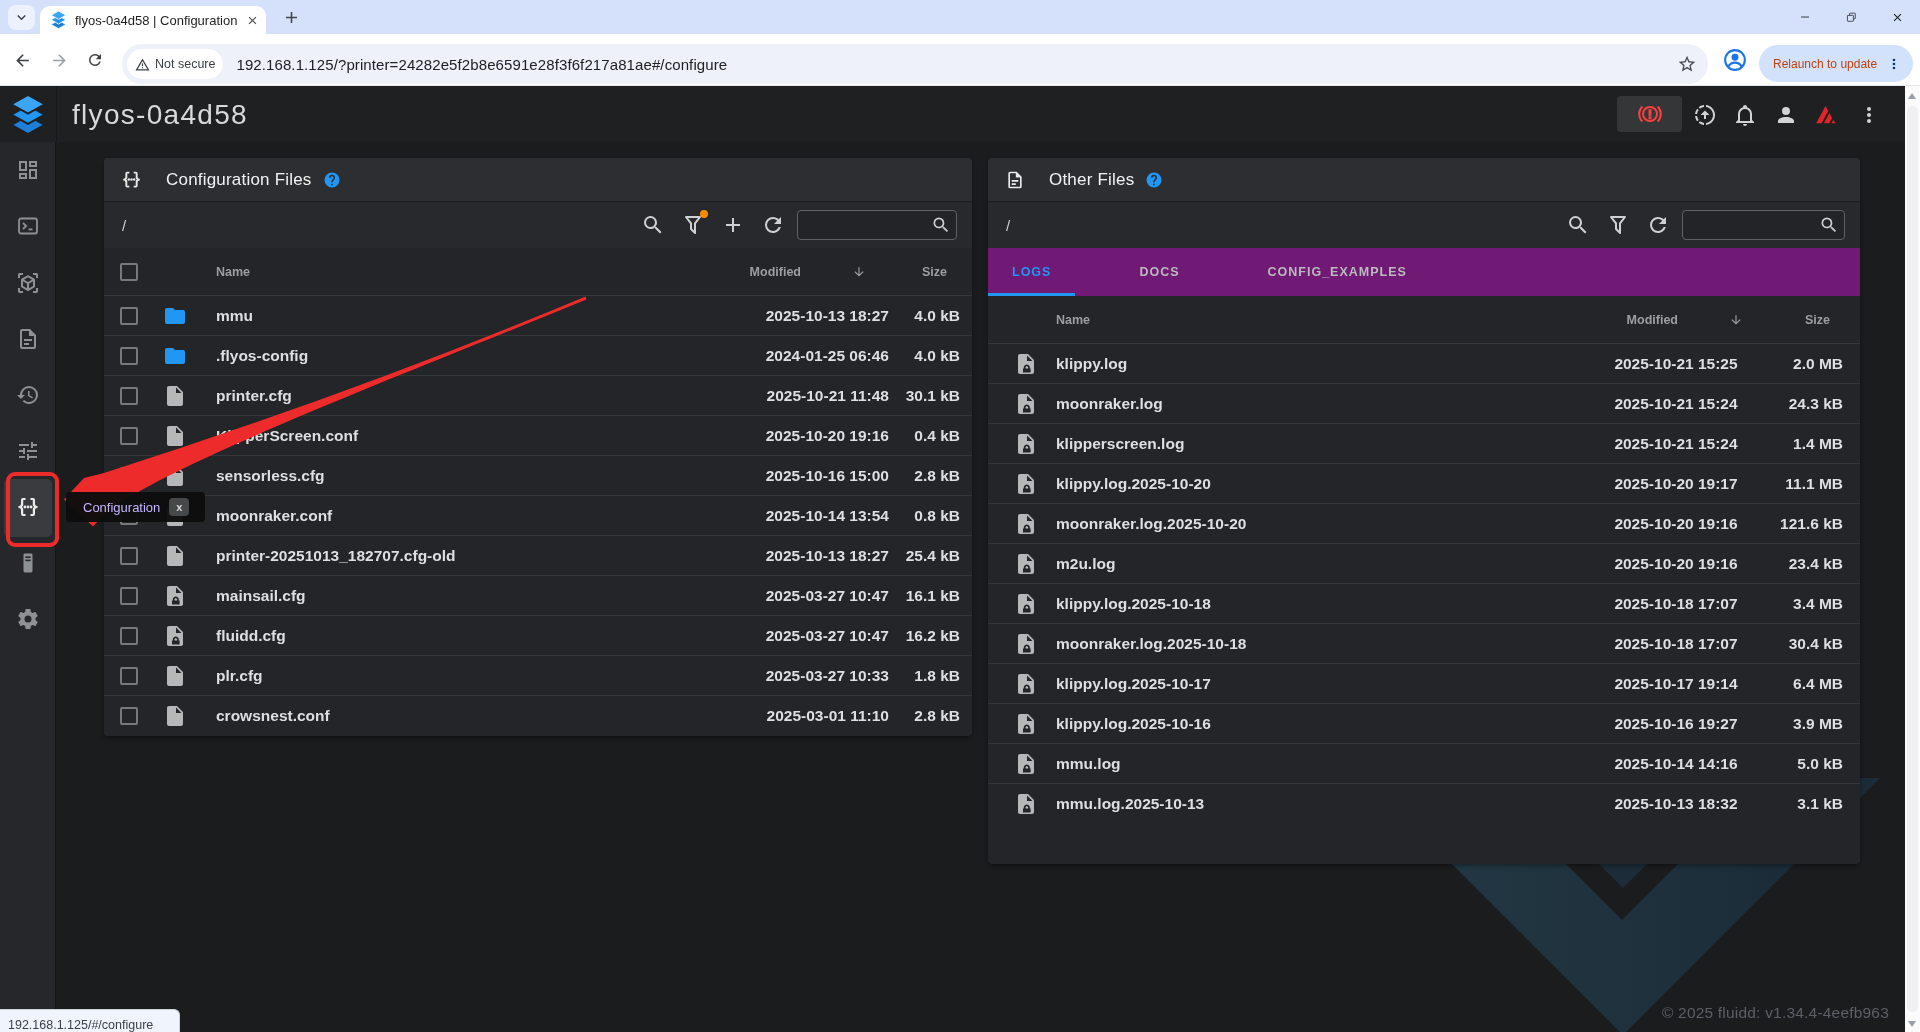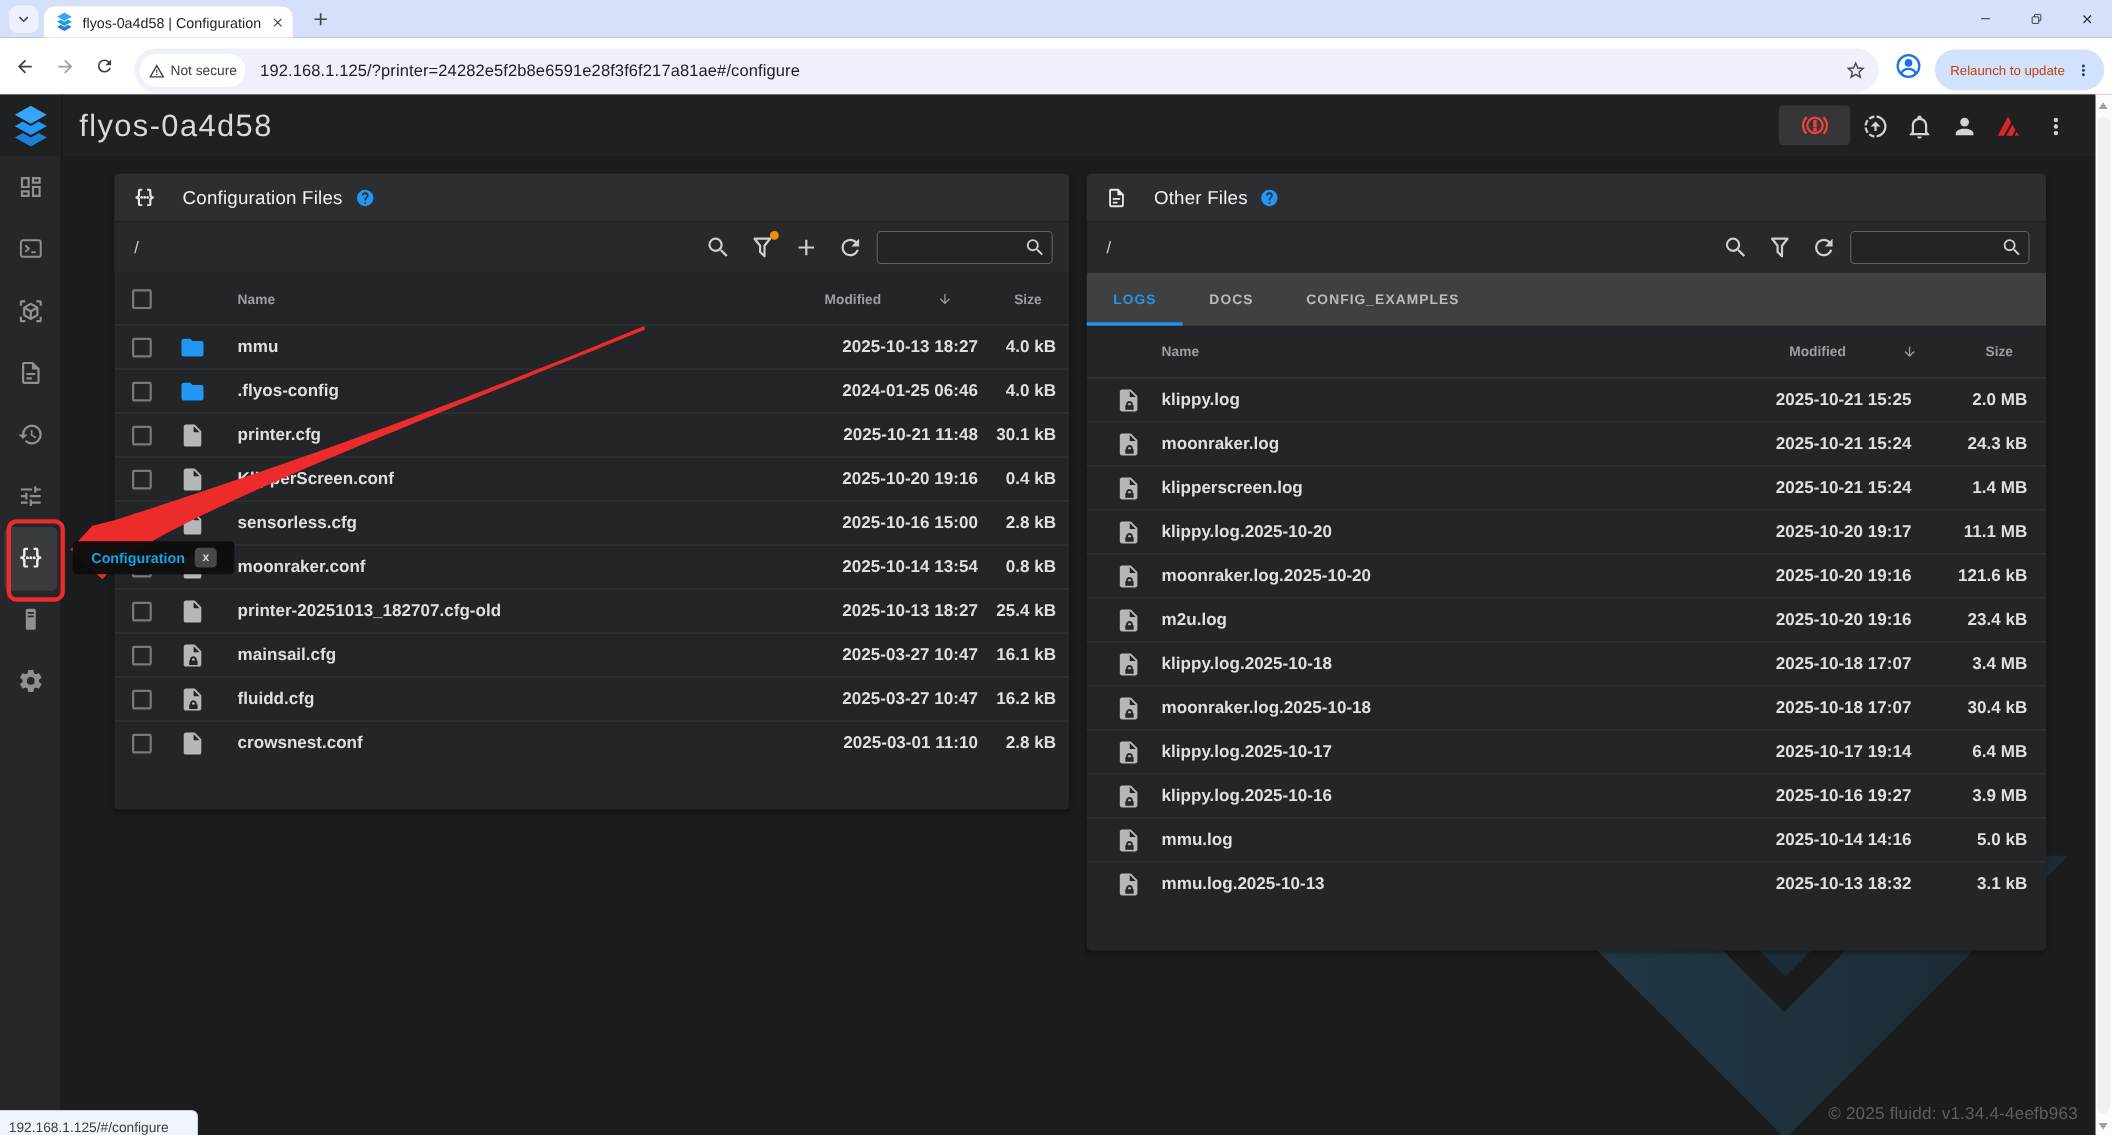--- a/index.html
+++ b/index.html
@@ -63,21 +63,21 @@
   .card-head .ch-help { margin-left:11px; }
   .card-toolbar { position:absolute; left:0; top:44px; right:0; height:46px; background:#28292c; display:flex; align-items:center; }
   .crumb { margin-left:18px; font-size:15px; font-weight:500; color:#cfd0d2; }
   .tb-icons { position:absolute; right:175px; top:0; height:46px; display:flex; align-items:center; gap:16px; }
   .tb-btn { position:relative; width:24px; height:24px; }
   .tb-badge { position:absolute; right:-3px; top:-3px; width:8px; height:8px; border-radius:50%; background:#fb8c00; }
   .tb-search { position:absolute; right:15px; top:8px; width:160px; height:30px; border:1px solid #5f6164; border-radius:4px; background:rgba(0,0,0,.10); display:flex; align-items:center; }
   .tb-search input { flex:1; background:transparent; border:none; outline:none; color:#e0e0e0; font-size:13px; padding:0 4px 0 10px; width:110px; font-family:"Liberation Sans", sans-serif; }
   .tb-search .ms { margin-right:5px; }
 
-  .tabsrow { position:absolute; left:0; top:90px; right:0; height:48px; display:flex; background:#404040; }
+  .tabsrow { position:absolute; left:0; top:90px; right:0; height:48px; display:flex; background:#701a75;gap:40px; }
   .tab { height:48px; display:flex; align-items:center; justify-content:center; padding:0 24px; font-size:12.5px; font-weight:700; letter-spacing:1px; color:#b9bbbd; position:relative; }
   .tab.active { color:#2196f3; }
   .tab.active::after { content:""; position:absolute; left:0; right:0; bottom:0; height:3px; background:#2196f3; }
 
   .thead { position:absolute; left:0; right:0; height:48px; display:flex; align-items:center; border-bottom:1px solid #37383b; font-size:12.5px; font-weight:700; color:#9b9ea2; }
   #card-config .thead { top:90px; }
   #card-other .thead { top:138px; }
   .th-mod { display:flex; align-items:center; justify-content:flex-end;gap:48px; }
   .sort-arrow { margin-left:3px; }
 
@@ -116,21 +116,21 @@
 
   
   #version { position:absolute; right:16px; top:918px; font-size:15.5px; color:#5a6066; letter-spacing:.2px; }
   #statusbubble { position:absolute; left:0; top:923px; height:23px; background:#f0f4fd; border:1px solid #cdd2dc; border-left:none; border-bottom:none; border-top-right-radius:6px; display:flex; align-items:flex-end; padding:0 26px 0 8px; }
   #statusbubble span { font-size:12.5px; color:#3b3f43; }
 
   
   #anno-box { position:absolute; left:6px; top:386px; width:53px; height:75px; border:4.5px solid #ee2b2b; border-radius:9px; z-index:30; }
   #anno-arrow { position:absolute; left:0; top:0; width:1905px; height:946px; z-index:31; pointer-events:none; }
   #nav-tooltip { position:absolute; left:66px; top:406px; height:30px; background:rgba(13,13,13,.97); border-radius:4px; display:flex; align-items:center; z-index:32; padding:0 16px 0 17px; }
-  #nav-tooltip .tt-label { font-size:13px; font-weight:700; color:#0ea5e9; }
+  #nav-tooltip .tt-label { font-size:13px; font-weight:400; color:#c4b5fd; }
   #nav-tooltip .tt-badge { margin-left:9px; width:20px; height:18px; background:#47484a; border-radius:4px; display:flex; align-items:center; justify-content:center; font-size:11px; font-weight:700; color:#dadada; }
 </style>
 </head>
 <body>
 
 <svg width="0" height="0" style="position:absolute">
   <defs>
     <path id="mdi-magnify" d="M9.5,3A6.5,6.5 0 0,1 16,9.5C16,11.11 15.41,12.59 14.44,13.73L14.71,14H15.5L20.5,19L19,20.5L14,15.5V14.71L13.73,14.44C12.59,15.41 11.11,16 9.5,16A6.5,6.5 0 0,1 3,9.5A6.5,6.5 0 0,1 9.5,3M9.5,5C7,5 5,7 5,9.5C5,12 7,14 9.5,14C12,14 14,12 14,9.5C14,7 12,5 9.5,5Z"></path>
     <path id="mdi-filter" d="M15,19.88C15.04,20.18 14.94,20.5 14.71,20.71C14.32,21.1 13.69,21.1 13.3,20.71L9.29,16.7C9.06,16.47 8.96,16.16 9,15.87V10.75L4.21,4.62C3.87,4.19 3.95,3.56 4.38,3.22C4.57,3.08 4.78,3 5,3V3H19V3C19.22,3 19.43,3.08 19.62,3.22C20.05,3.56 20.13,4.19 19.79,4.62L15,10.75V19.88M7.04,5L11,10.06V15.58L13,17.58V10.05L16.96,5H7.04Z"></path>
     <path id="mdi-plus" d="M19,13H13V19H11V13H5V11H11V5H13V11H19V13Z"></path>
@@ -580,20 +580,35 @@
 
               <svg class="ic ic-filelock" width="24" height="24" viewBox="0 0 24 24" fill="#b6b7b9">
                 <use href="#mdi-file-lock"></use>
               </svg>
             </div>
             <div class="fname">fluidd.cfg</div>
             <div class="fdate">2025-03-27 10:47</div>
             <div class="fsize">16.2 kB</div>
           </div>
 
+          <div class="frow" data-kind="file">
+            <div class="col-check">
+              <div class="cbx"></div>
+            </div>
+            <div class="fi">
+
+              <svg class="ic ic-file" width="24" height="24" viewBox="0 0 24 24" fill="#b6b7b9">
+                <use href="#mdi-file"></use>
+              </svg>
+
+            </div>
+            <div class="fname">plr.cfg</div>
+            <div class="fdate">2025-03-27 10:33</div>
+            <div class="fsize">1.8 kB</div>
+          </div>
 
           <div class="frow" data-kind="file">
             <div class="col-check">
               <div class="cbx"></div>
             </div>
             <div class="fi">
 
               <svg class="ic ic-file" width="24" height="24" viewBox="0 0 24 24" fill="#b6b7b9">
                 <use href="#mdi-file"></use>
               </svg>

